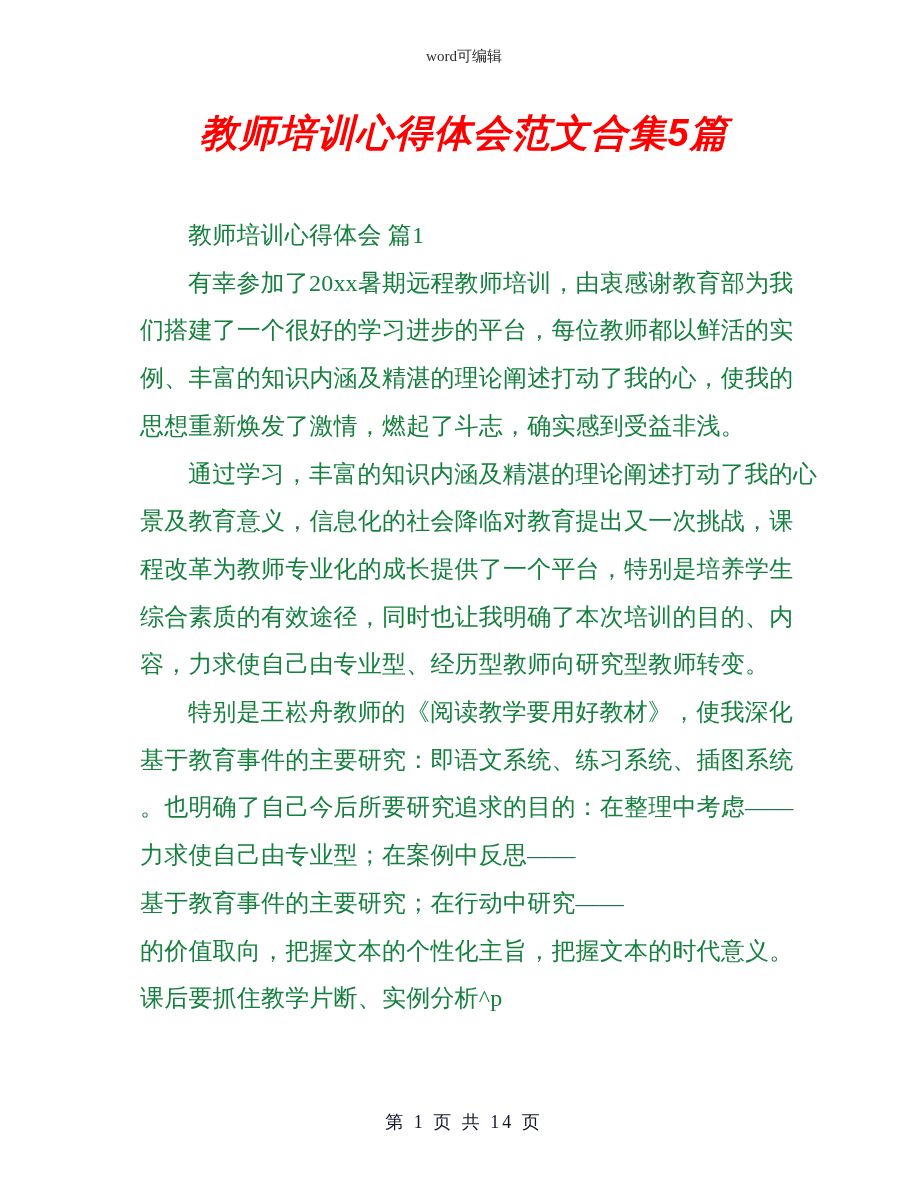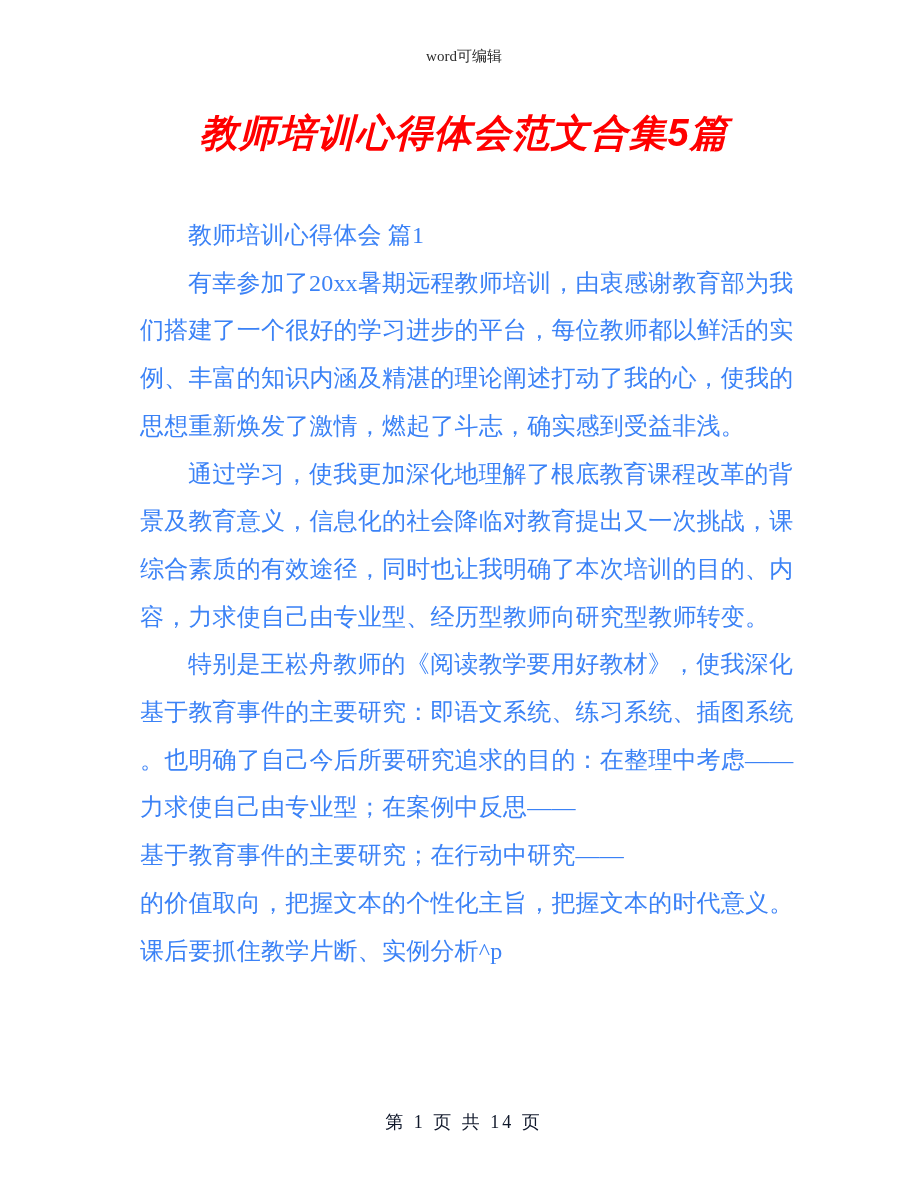--- a/index.html
+++ b/index.html
@@ -62,33 +62,34 @@
   }
 </style>
 </head>
 <body>
 
 <div class="page" style="background: rgb(255, 255, 255);">
   <div class="page-header">word可编辑</div>
 
   <div class="doc-title" style="color: rgb(255, 0, 0);">教师培训心得体会范文合集5篇</div>
 
-  <div class="doc-body" style="color: #3b82f6;">
+  <div class="doc-body" style="color: #15803d;">
       <div class="para">
         <div class="line first">教师培训心得体会 篇1</div>
       </div>
       <div class="para">
         <div class="line first">有幸参加了20xx暑期远程教师培训，由衷感谢教育部为我</div>
         <div class="line">们搭建了一个很好的学习进步的平台，每位教师都以鲜活的实</div>
         <div class="line">例、丰富的知识内涵及精湛的理论阐述打动了我的心，使我的</div>
         <div class="line">思想重新焕发了激情，燃起了斗志，确实感到受益非浅。</div>
       </div>
       <div class="para">
-        <div class="line first">通过学习，使我更加深化地理解了根底教育课程改革的背</div>
+        <div class="line first">通过学习，丰富的知识内涵及精湛的理论阐述打动了我的心</div>
         <div class="line">景及教育意义，信息化的社会降临对教育提出又一次挑战，课</div>
+        <div class="line">程改革为教师专业化的成长提供了一个平台，特别是培养学生</div>
         <div class="line">综合素质的有效途径，同时也让我明确了本次培训的目的、内</div>
         <div class="line">容，力求使自己由专业型、经历型教师向研究型教师转变。</div>
       </div>
       <div class="para">
         <div class="line first">特别是王崧舟教师的《阅读教学要用好教材》，使我深化</div>
         <div class="line">基于教育事件的主要研究：即语文系统、练习系统、插图系统</div>
         <div class="line">。也明确了自己今后所要研究追求的目的：在整理中考虑——</div>
         <div class="line">力求使自己由专业型；在案例中反思——</div>
         <div class="line">基于教育事件的主要研究；在行动中研究——</div>
         <div class="line">的价值取向，把握文本的个性化主旨，把握文本的时代意义。</div>

